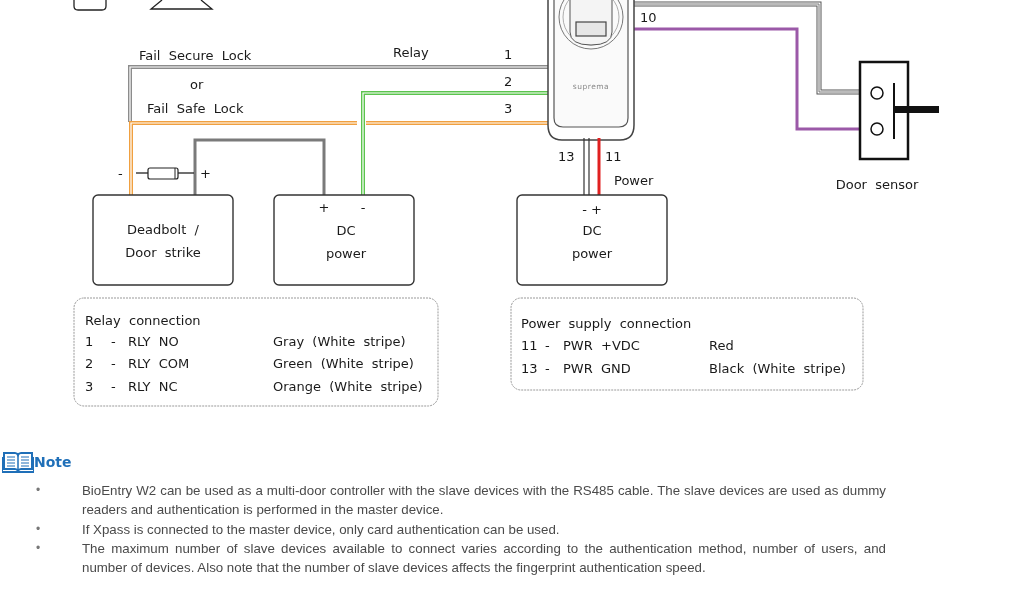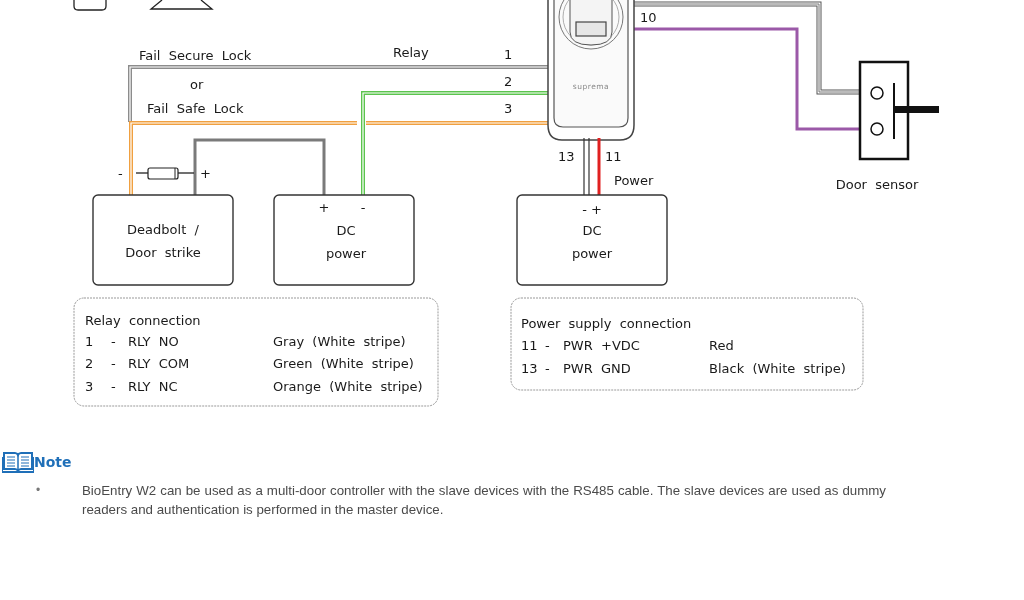--- a/index.html
+++ b/index.html
@@ -174,14 +174,16 @@
         <line x1="19" y1="9" x2="27" y2="9" stroke="#1f6fb8" stroke-width="1"></line>
         <line x1="19" y1="12" x2="27" y2="12" stroke="#1f6fb8" stroke-width="1"></line>
         <line x1="19" y1="15" x2="27" y2="15" stroke="#1f6fb8" stroke-width="1"></line>
         <path d="M0 6 V21 H32 V6" fill="none" stroke="#1f6fb8" stroke-width="2"></path>
       </svg>
     </span>
     <span class="note-title">Note</span>
   </div>
   <ul class="note-list">
     <li>BioEntry W2 can be used as a multi-door controller with the slave devices with the RS485 cable. The slave devices are used as dummy readers and authentication is performed in the master device.</li>
+    <li>If Xpass is connected to the master device, only card authentication can be used.</li>
+    <li>The maximum number of slave devices available to connect varies according to the authentication method, number of users, and number of devices. Also note that the number of slave devices affects the fingerprint authentication speed.</li>
   </ul>
 </div>
 
 </body></html>

